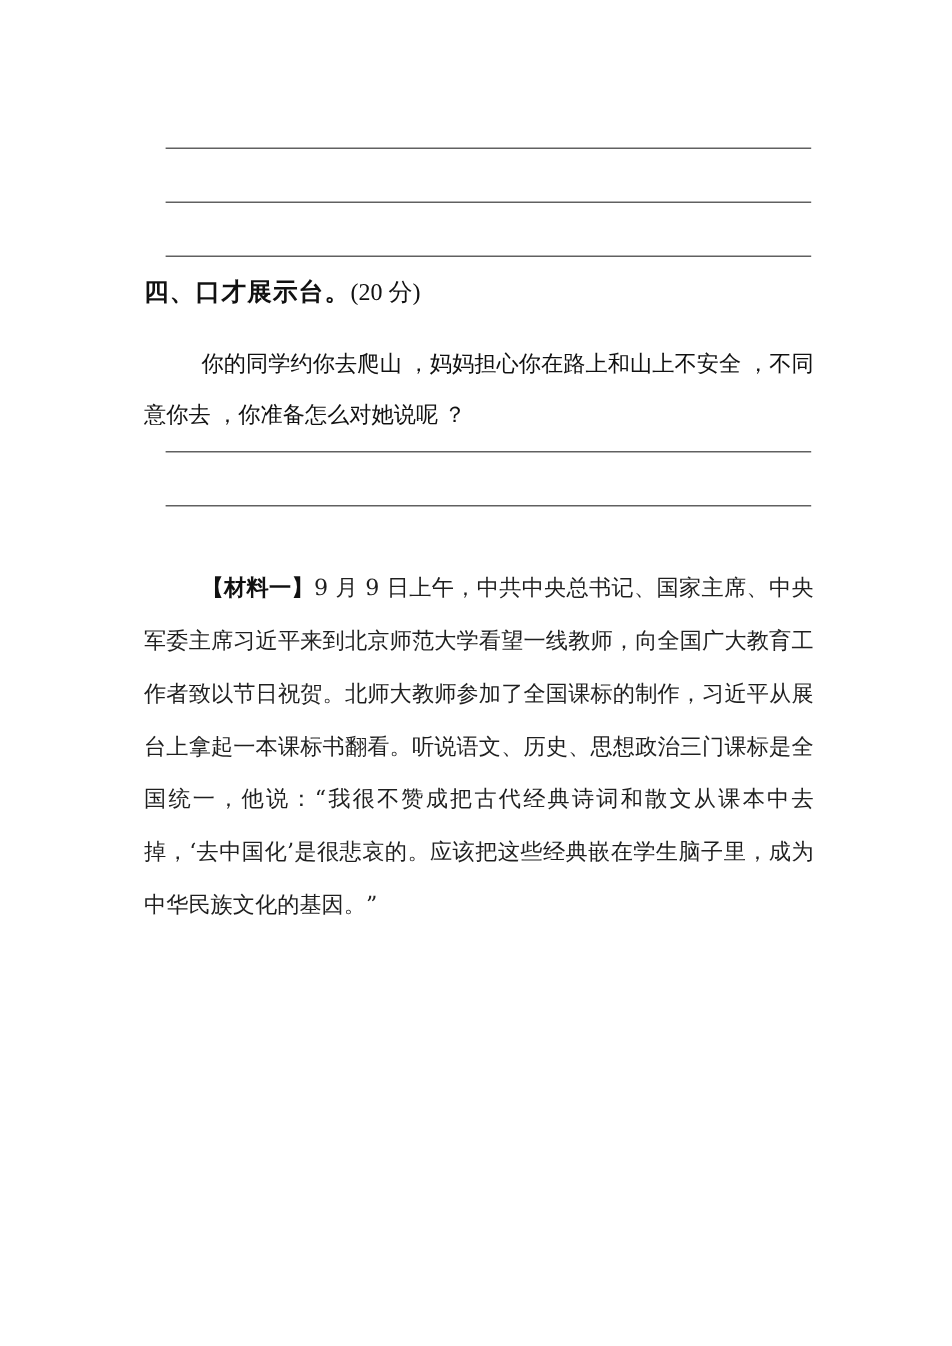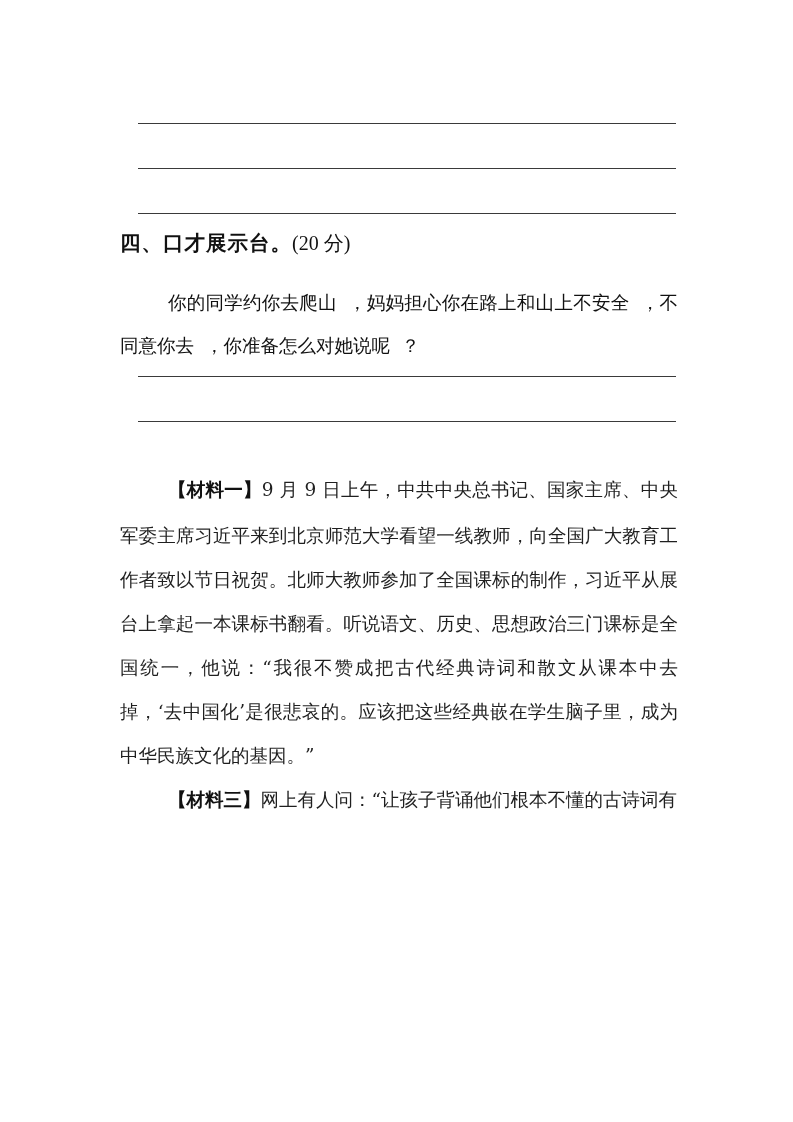--- a/index.html
+++ b/index.html
@@ -51,41 +51,41 @@
   .question {
     position: absolute;
     left: 120px;
     top: 264px;
     width: 558px;
     font-size: 18.5px;
     line-height: 43px;
     color: #111111;
     text-indent: 48px;
     text-align: justify;
-    font-family: Liberation Mono, monospace;
+    font-family: Liberation Serif, serif;
   }
   
   .materials {
     position: absolute;
     left: 120px;
     top: 468px;
     width: 558px;
     font-size: 18.5px;
     line-height: 44px;
     color: #1f1f1f;
     font-family: "DejaVu Serif", serif;
   }
   .material-para {
     margin: 0;
     text-indent: 48px;
     text-align: justify;
     text-justify: inter-character;
   }
   .material-label {
-    font-family: Liberation Mono, monospace;
+    font-family: Liberation Sans, sans-serif;
     font-weight: 700;
     color: #111111;
   }
 </style>
 </head>
 <body>
 
 <div class="page">
 
   <div class="ans-lines lines-top">
@@ -101,16 +101,15 @@
   <p class="question">你的同学约你去爬山 ，妈妈担心你在路上和山上不安全 ，不同意你去 ，你准备怎么对她说呢 ？</p>
 
   <div class="ans-lines lines-mid">
     <div class="ans-line"></div>
     <div class="ans-line"></div>
   </div>
 
 
   <div class="materials">
     <p class="material-para"><span class="material-label">【材料一】</span><span>9 月 9 日上午，中共中央总书记、国家主席、中央军委主席习近平来到北京师范大学看望一线教师，向全国广大教育工作者致以节日祝贺。北师大教师参加了全国课标的制作，习近平从展台上拿起一本课标书翻看。听说语文、历史、思想政治三门课标是全国统一，他说：“我很不赞成把古代经典诗词和散文从课本中去掉，‘去中国化’是很悲哀的。应该把这些经典嵌在学生脑子里，成为中华民族文化的基因。”</span></p>
-    <p class="material-para"><span class="material-label">【材料三】</span><span>网上有人问：“让孩子背诵他们根本不懂的古诗词有</span></p>
   </div>
 
 </div>
 
 </body></html>

